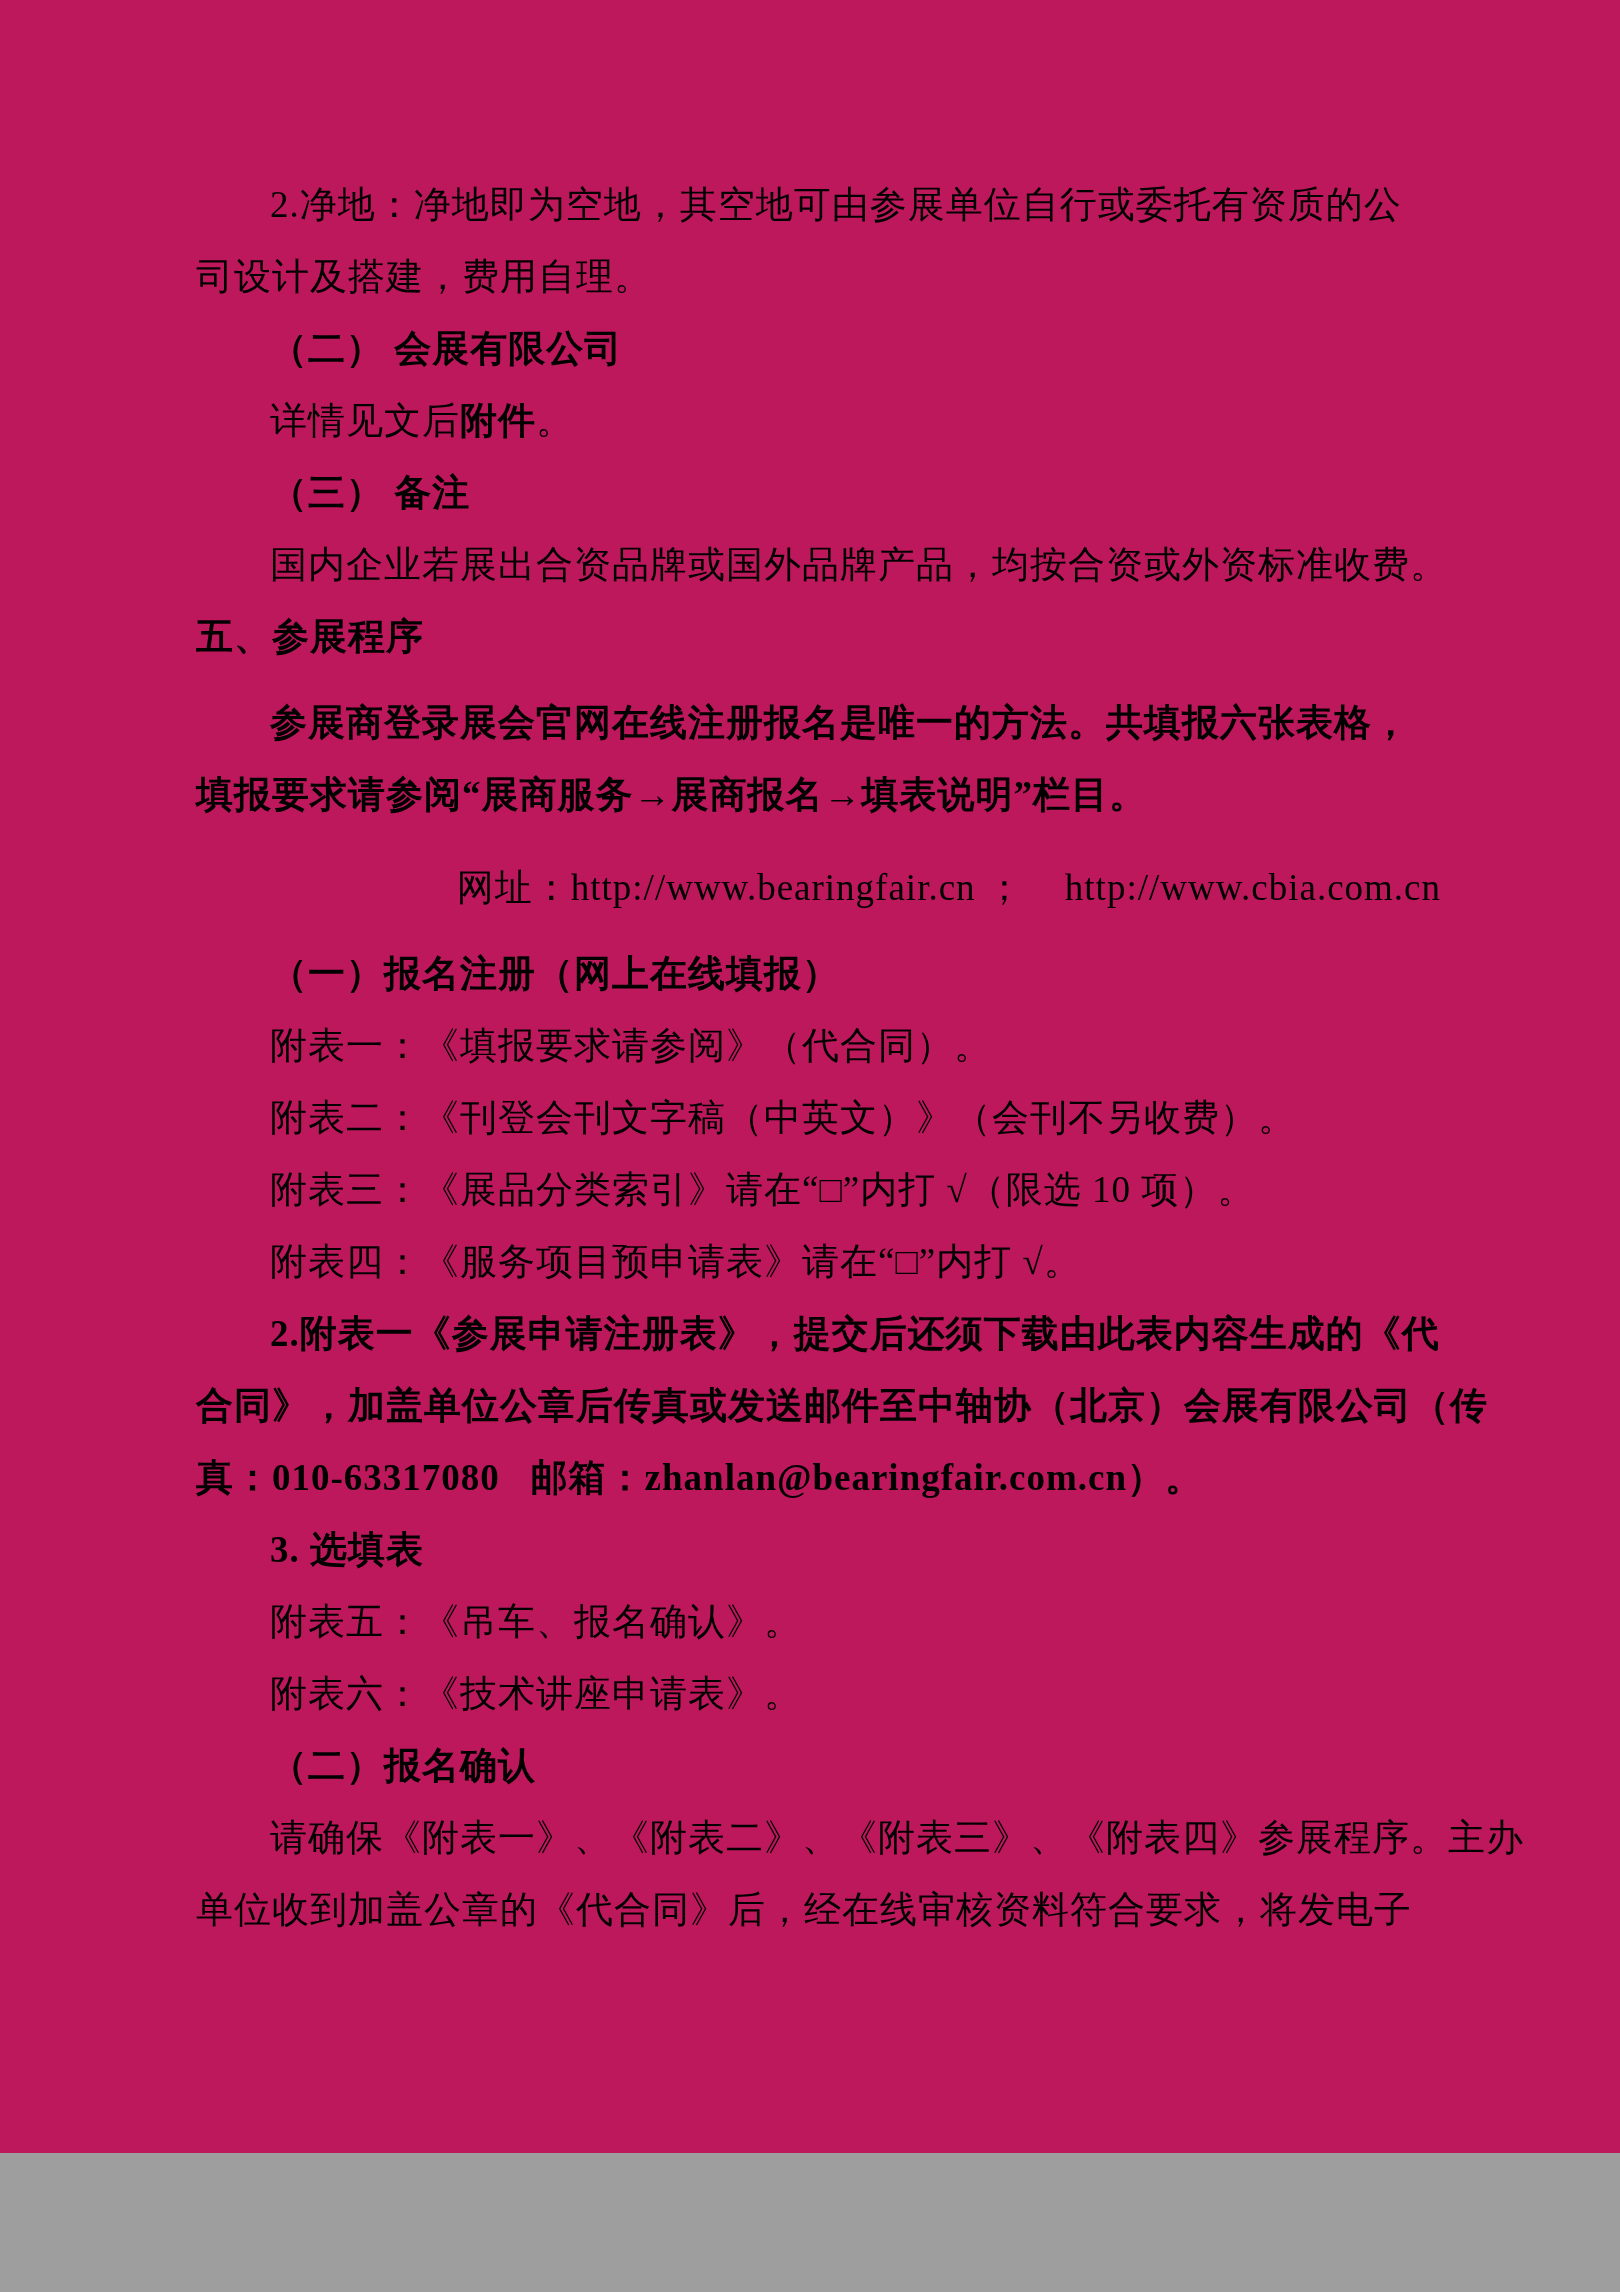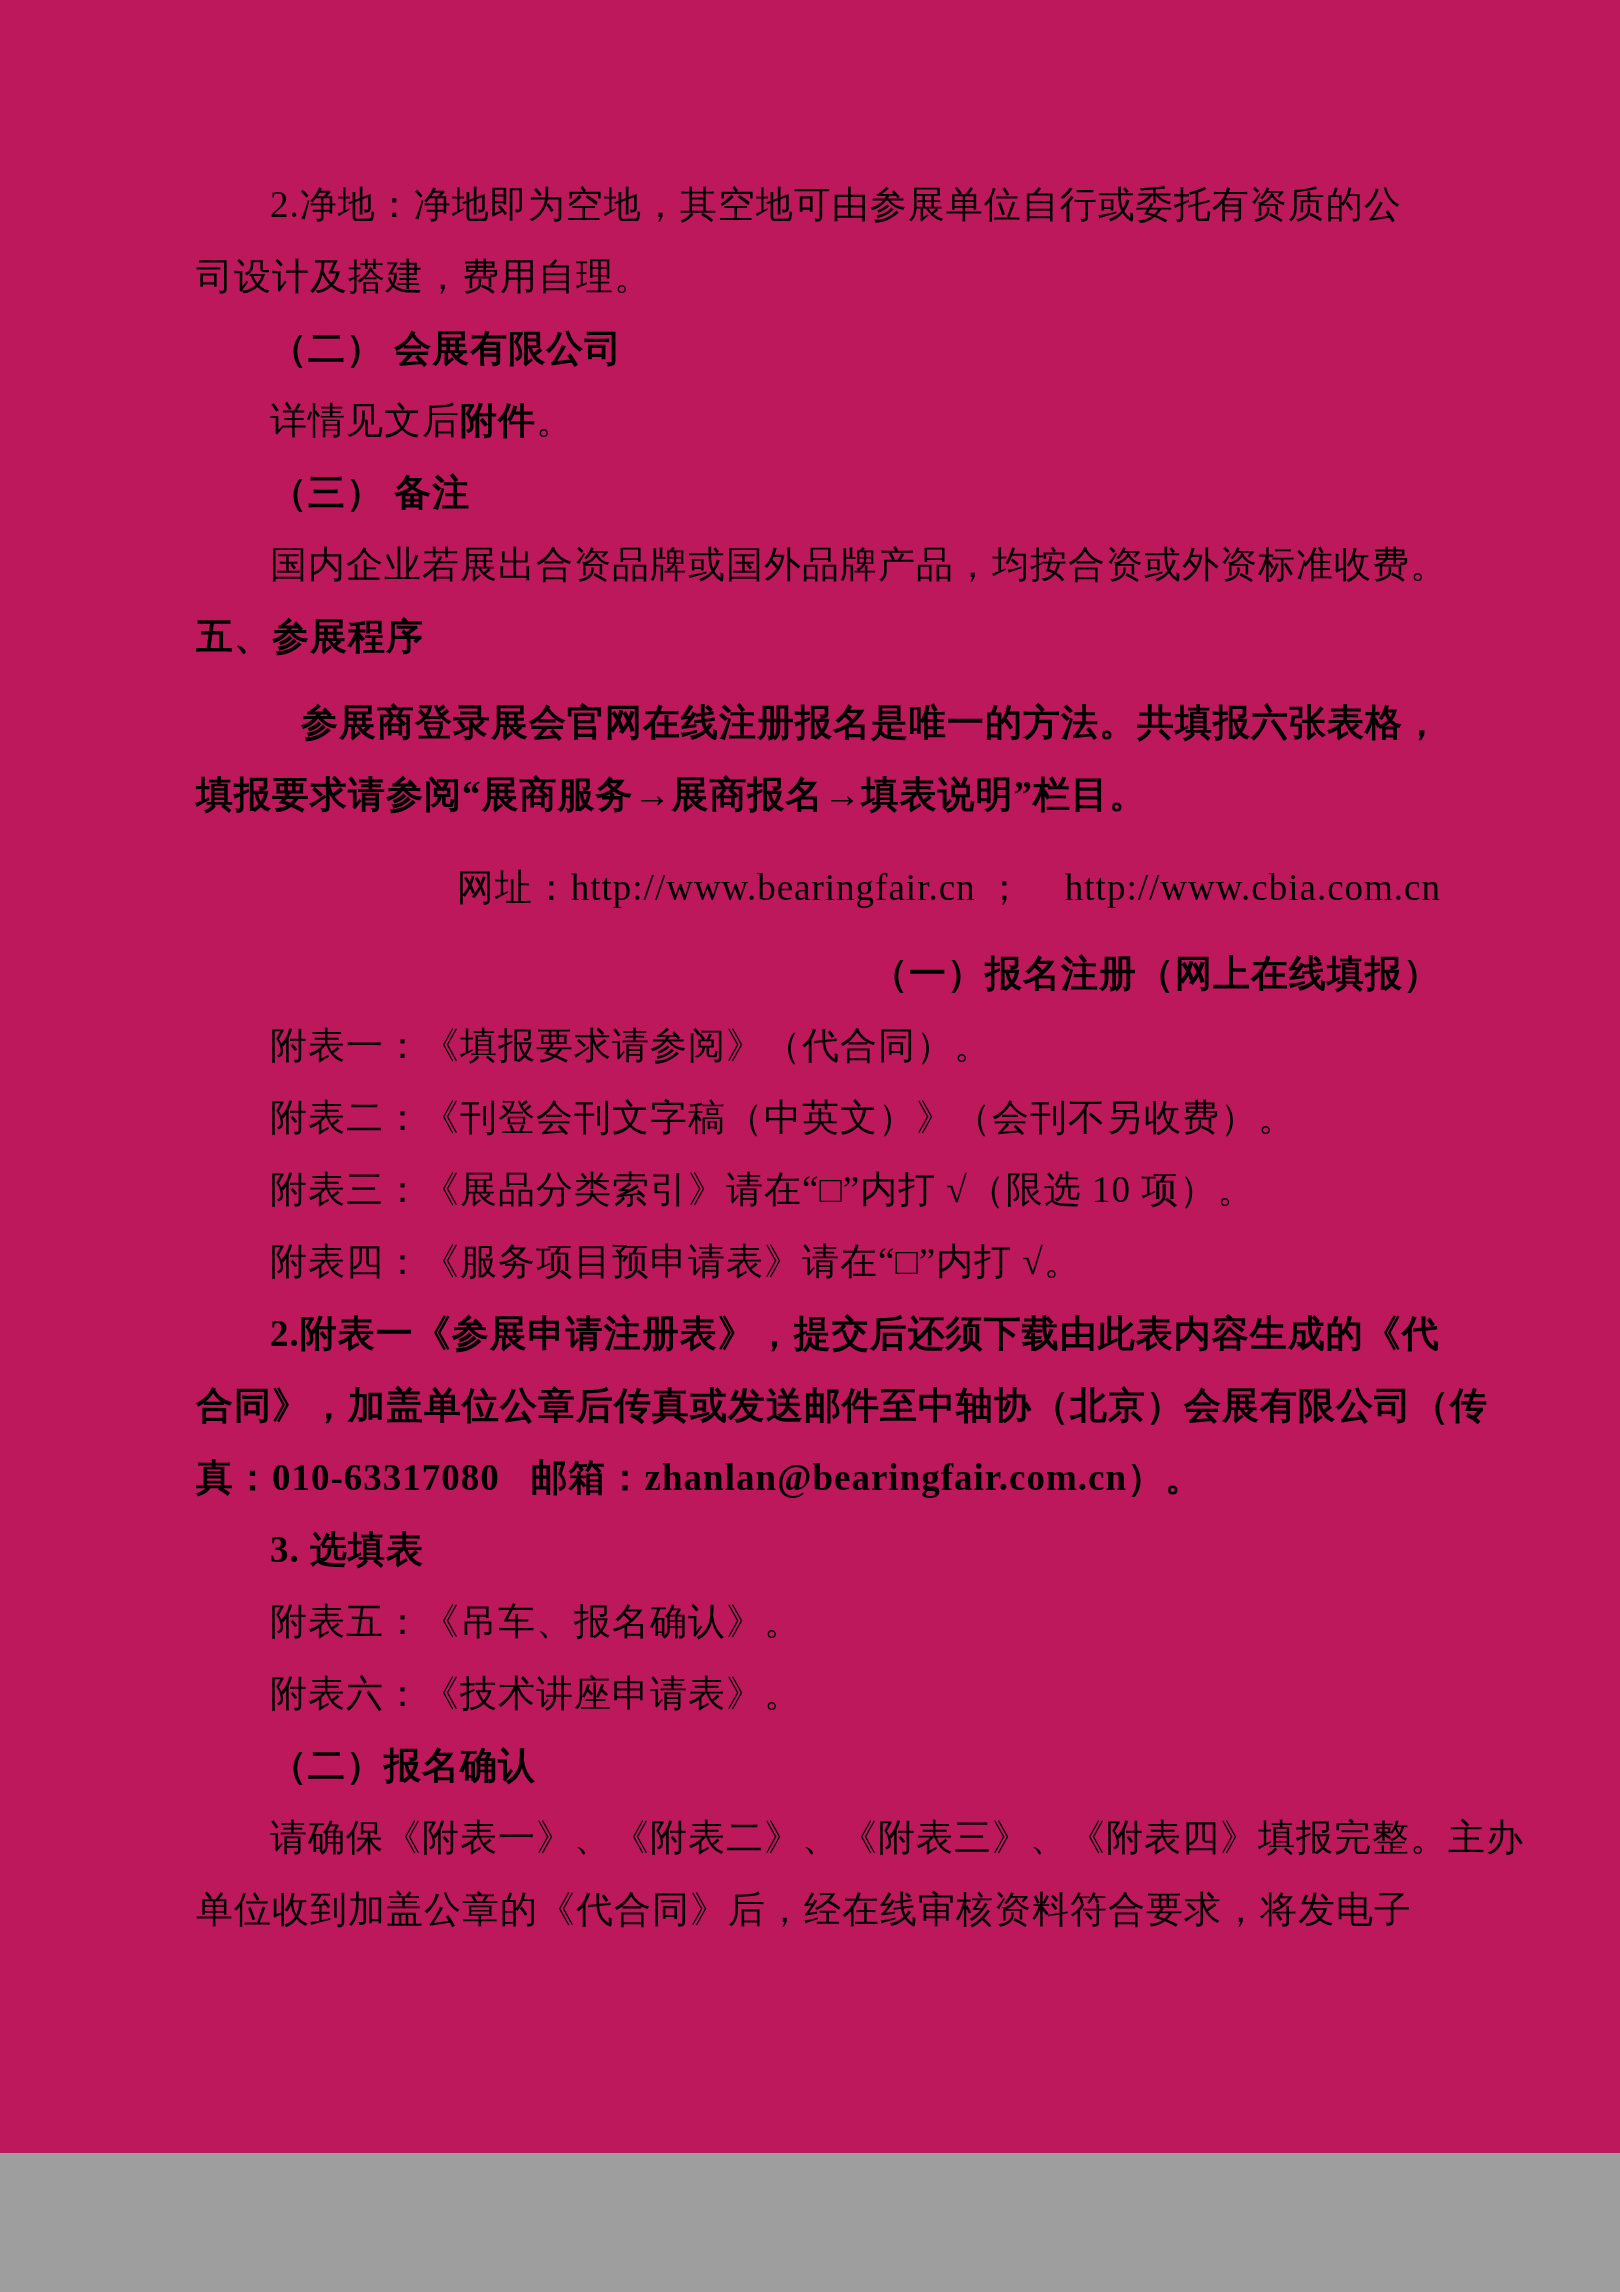--- a/index.html
+++ b/index.html
@@ -24,21 +24,21 @@
     width: 1245px;
   }
   .ln {
     font-size: 37px;
     line-height: 72px;
     white-space: pre;
     letter-spacing: 1px;
   }
   .ind { padding-left: 74px; }
   .b   { font-weight: bold; }
-  .sp14 { margin-top: 13.7px; text-align: right; }
+  .sp14 { margin-top: 13.7px; }
   .sp16 { margin-top: 15.7px; }
   .sp22 { margin-top: 21.6px; text-align: right; }
   .footer {
     position: absolute;
     top: 2178px;
     left: 0;
     width: 100%;
     text-align: center;
     font-size: 29px;
     line-height: 35px;
@@ -65,20 +65,20 @@
     <div class="ln ind"><span>附表二：《刊登会刊文字稿（中英文）》（会刊不另收费）。</span></div>
     <div class="ln ind"><span>附表三：《展品分类索引》请在“□”内打 √（限选 10 项）。</span></div>
     <div class="ln ind"><span>附表四：《服务项目预申请表》请在“□”内打 √。</span></div>
     <div class="ln ind"><span class="b">2.附表一《参展申请注册表》，提交后还须下载由此表内容生成的《代</span></div>
     <div class="ln"><span class="b">合同》，加盖单位公章后传真或发送邮件至中轴协（北京）会展有限公司（传</span></div>
     <div class="ln"><span class="b">真：010-63317080   邮箱：zhanlan@bearingfair.com.cn）。</span></div>
     <div class="ln ind"><span class="b">3. 选填表</span></div>
     <div class="ln ind"><span>附表五：《吊车、报名确认》。</span></div>
     <div class="ln ind"><span>附表六：《技术讲座申请表》。</span></div>
     <div class="ln ind"><span class="b">（二）报名确认</span></div>
-    <div class="ln ind"><span>请确保《附表一》、《附表二》、《附表三》、《附表四》填报完整。主办</span></div>
+    <div class="ln ind"><span>请确保《附表一》、《附表二》、《附表三》、《附表四》参展程序。主办</span></div>
     <div class="ln"><span>单位收到加盖公章的《代合同》后，经在线审核资料符合要求，将发电子</span></div>
 
   </div>
 
   <div class="footer"><span>3</span></div>
 </div>
 
 
 </body></html>

